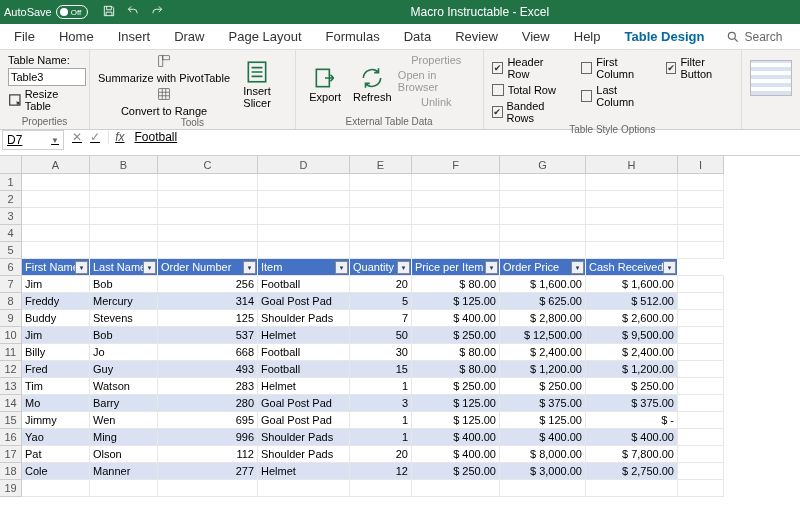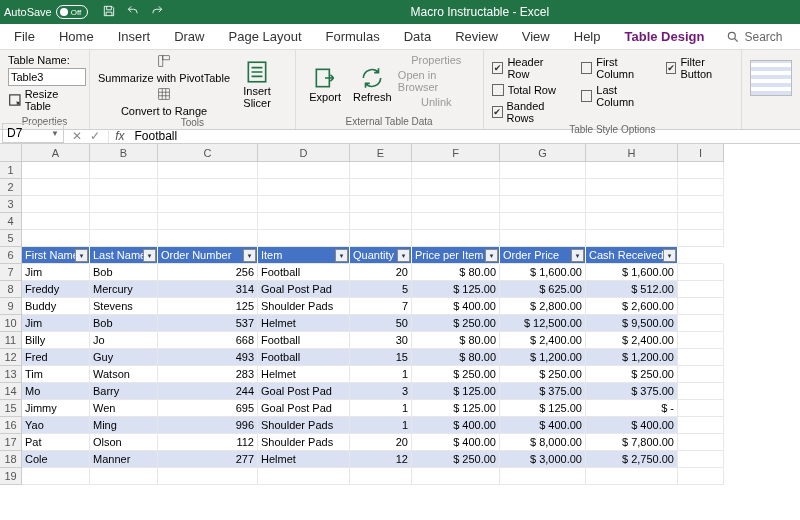--- a/index.html
+++ b/index.html
@@ -9,21 +9,21 @@
 .ts-left { display: flex; align-items: center; gap: 6px; }
 .autosave { display: flex; align-items: center; gap: 4px; font-size: 11px; }
 .toggle { width: 32px; height: 14px; border: 1px solid #fff; border-radius: 7px; display: flex; align-items: center; padding: 0 3px; font-size: 8px; }
 .toggle-dot { width: 8px; height:8px; border-radius:50%; background:#fff; margin-right: 3px; }
 .qat svg { width: 14px; height: 14px; stroke: #fff; fill: none; stroke-width: 1.5; }
 .qat { display:flex; gap:10px; align-items:center; margin-left:8px; }
 .title-center { flex:1; text-align:center; font-size:12px; }
 
 .menubar { height: 26px; background:#fff; display:flex; align-items:center; padding:0 4px; gap:4px; border-bottom:1px solid #ddd; color:#333; }
 .menu-item { padding:4px 10px; font-size:13px; }
-.menu-item.active { color:#701a75; font-weight:600; }
+.menu-item.active { color:#0369a1; font-weight:600; }
 .search-tab { display:flex; align-items:center; gap:4px; margin-left:8px; color:#666; }
 
 .ribbon { height:80px; background:#f3f2f1; display:flex; border-bottom:1px solid #cfcfcf; }
 .ribgrp { padding:4px 8px 2px 8px; display:flex; flex-direction:column; border-right:1px solid #dedede; }
 .ribgrp-body { flex:1; display:flex; gap:4px; align-items:flex-start; }
 .ribgrp-label { text-align:center; font-size:10px; color:#666; }
 
 .prop-col { display:flex; flex-direction:column; gap:2px; font-size:11px; }
 .tblname-input { width:78px; height:18px; border:1px solid #a6a6a6; padding:0 2px; font-size:11px; }
 .resize-row { display:flex; align-items:center; gap:3px; }
@@ -35,21 +35,21 @@
 .bigbtn { display:flex; flex-direction:column; align-items:center; justify-content:center; font-size:11px; width:46px; height:60px; }
 .bigbtn svg { width:26px; height:26px; }
 .smallcol { display:flex; flex-direction:column; gap:3px; font-size:11px; color:#999; }
 
 .check-col { display:flex; flex-direction:column; gap:4px; font-size:11px; padding-top:2px; }
 .check-row { display:flex; align-items:center; gap:4px; }
 .chk { width:12px; height:12px; border:1px solid #666; display:flex; align-items:center; justify-content:center; font-size:9px; color:#333; }
 
 .styles-preview { width:42px; height:36px; background:repeating-linear-gradient(0deg,#d9e1f2 0 4px,#fff 4px 8px); border:1px solid #bbb; margin-top:6px; }
 
-.formula-bar { height:14px; display:flex; align-items:flex-end; border-bottom:1px solid #cfcfcf; font-size:12px; }
+.formula-bar { height:26px; display:flex; align-items:flex-start; border-bottom:1px solid #cfcfcf; font-size:12px;text-decoration:underline; }
 .namebox { width:62px; height:20px; border:1px solid #cfcfcf; display:flex; align-items:center; padding:0 4px; margin-left:2px; }
 .namebox .dd { margin-left:auto; font-size:8px; color:#666; }
 .fx-btns { display:flex; align-items:center; gap:8px; padding:0 8px; border-right:1px solid #e4e4e4; color:#888; }
 .fx-label { font-style:italic; padding:0 6px; color:#555; }
 .fx-val { padding-left:4px; }
 
 .grid { display:flex; height:calc(520px - 24px - 26px - 80px - 22px); overflow:hidden; }
 .corner { width:22px; height:18px; background:#f0f0f0; border-right:1px solid #ccc; border-bottom:1px solid #ccc; }
 .colheads { display:flex; height:18px; }
 .colhead { background:#f0f0f0; border-right:1px solid #ccc; border-bottom:1px solid #ccc; text-align:center; font-size:11px; line-height:18px; color:#555; }
@@ -428,21 +428,21 @@
           <div class="cell cw-D ">Helmet</div>
           <div class="cell cw-E r">1</div>
           <div class="cell cw-F r">$        250.00</div>
           <div class="cell cw-G r">$    250.00</div>
           <div class="cell cw-H r">$    250.00</div>
           <div class="cell cw-I" style="background: rgb(255, 255, 255);"></div>
         </div>
         <div class="row band1">
           <div class="cell cw-A ">Mo</div>
           <div class="cell cw-B ">Barry</div>
-          <div class="cell cw-C r">244</div>
+          <div class="cell cw-C r">280</div>
           <div class="cell cw-D ">Goal Post Pad</div>
           <div class="cell cw-E r">3</div>
           <div class="cell cw-F r">$        125.00</div>
           <div class="cell cw-G r">$    375.00</div>
           <div class="cell cw-H r">$    375.00</div>
           <div class="cell cw-I" style="background: rgb(255, 255, 255);"></div>
         </div>
         <div class="row band0">
           <div class="cell cw-A ">Jimmy</div>
           <div class="cell cw-B ">Wen</div>

